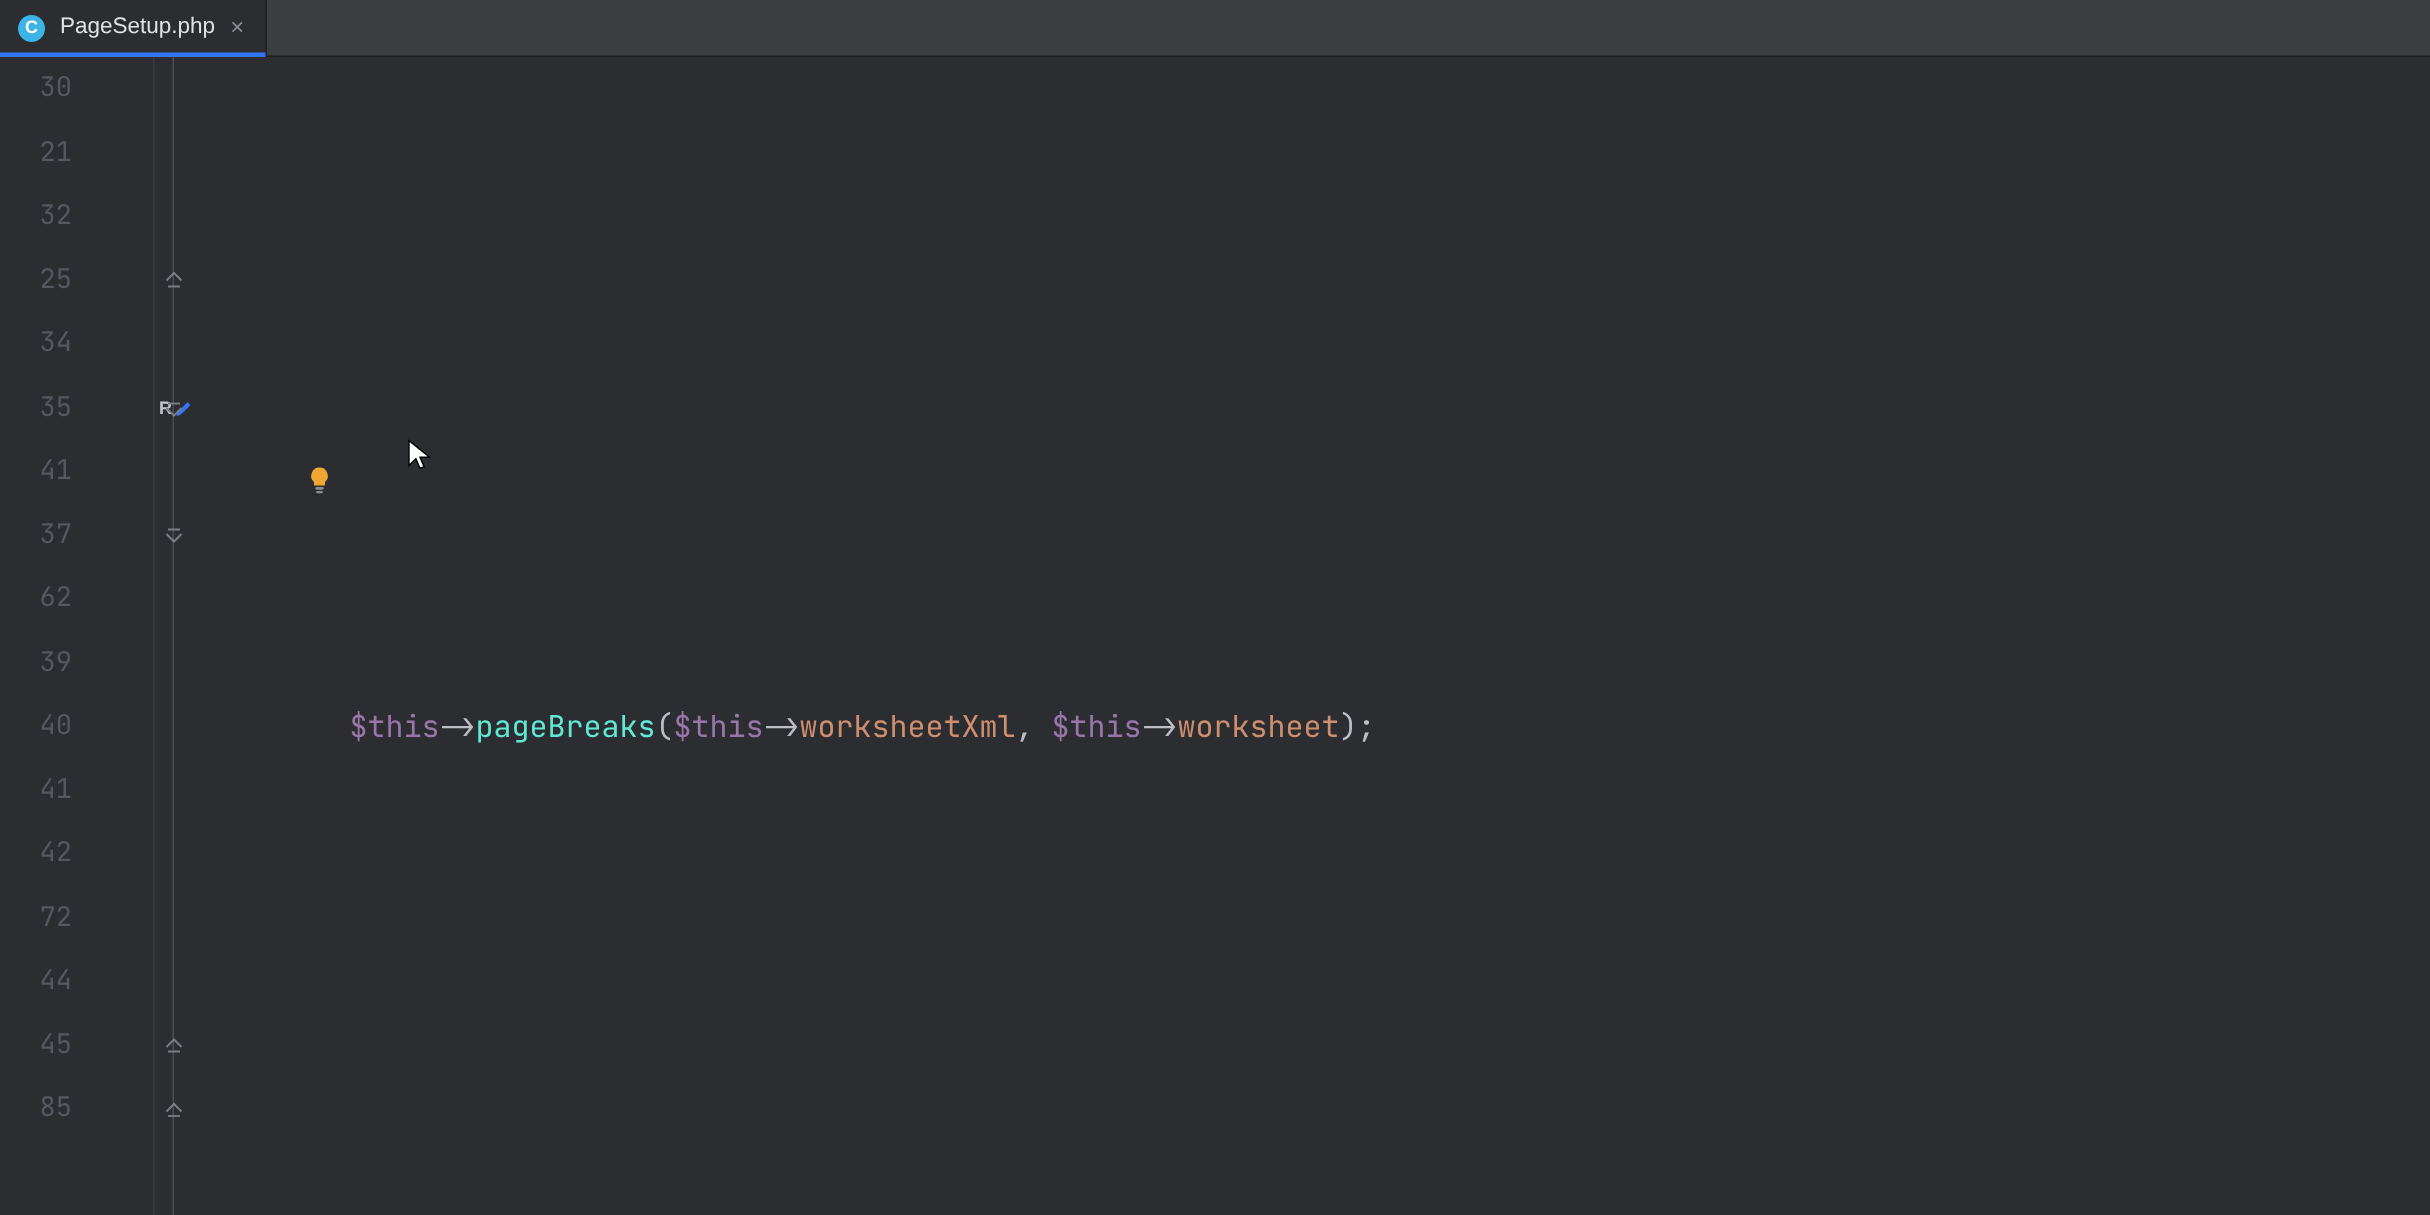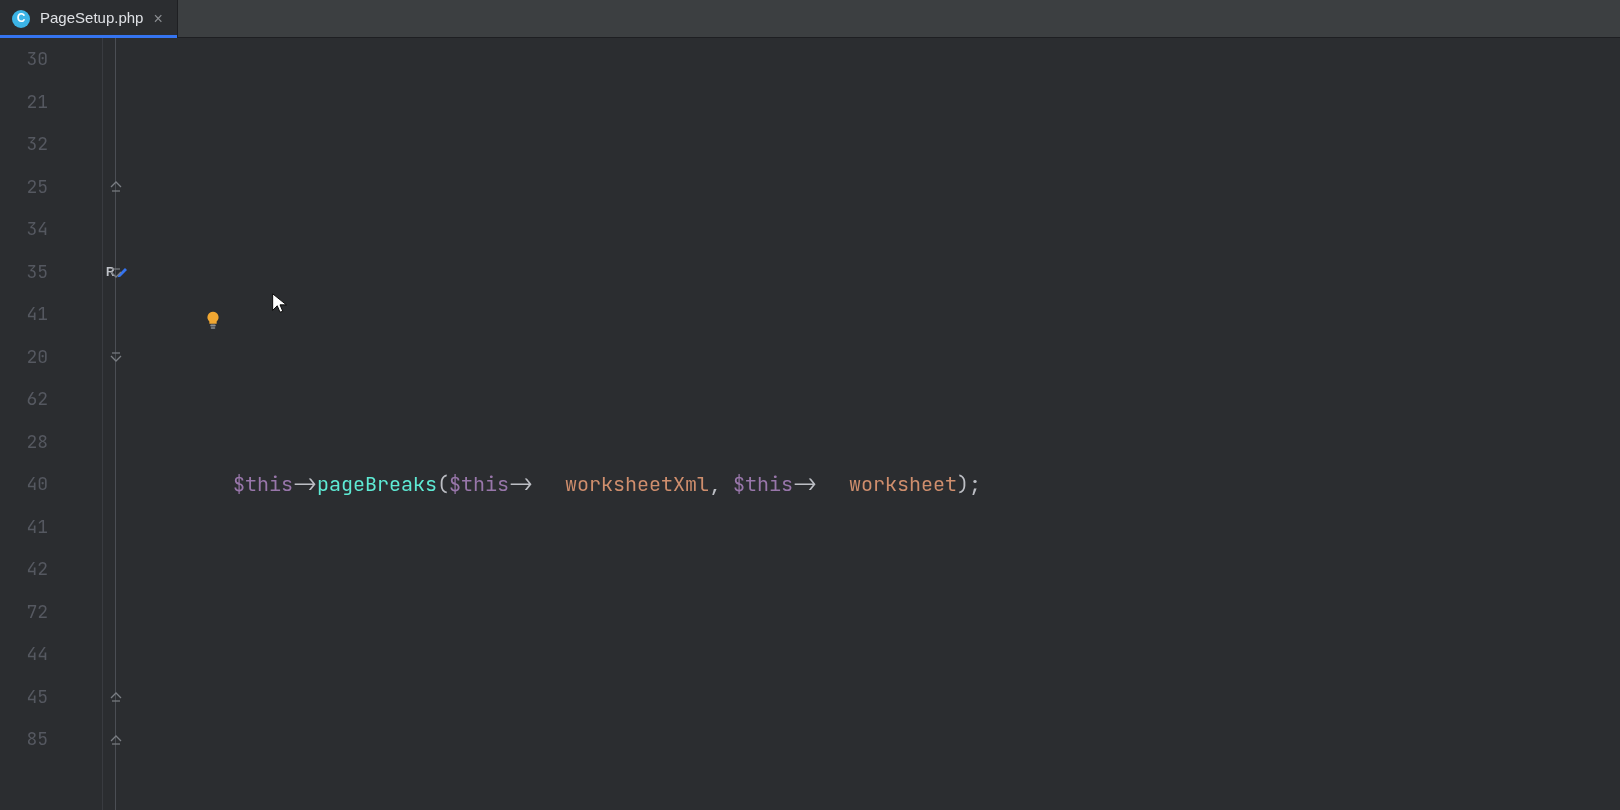--- a/index.html
+++ b/index.html
@@ -157,21 +157,21 @@
   .cursor-arrow {
     position: absolute;
     width: 22px; height: 22px;
     z-index: 10;
     pointer-events: none;
   }
 
   
   .tk-kw     { color: #cf8e6d; }  
   .tk-var    { color: #9876aa; }  
-  .tk-prop   { color: #cf8e6d; margin-left: 32px; }  
+  .tk-prop   { color: #cf8e6d; }  
   .tk-fn     { color: #5eead4; }  
   .tk-punc   { color: #bcbec4; }
   .tk-op     { color: #bcbec4; }
 
 </style>
 </head>
 <body>
 
 <div class="tabbar">
   <div class="tab active">
@@ -213,29 +213,29 @@
               <path d="M4 20l4-1 10-10-3-3L5 16l-1 4z" fill="#3574f0"></path>
             </svg>
         </span>
       </span>
     </div>
     <div class="row">
         <span class="linenum">41</span>
         <span class="icons"></span>
       </div>
     <div class="row">
-        <span class="linenum">20</span>
+        <span class="linenum">37</span>
         <span class="icons"></span>
       </div>
     <div class="row">
         <span class="linenum">62</span>
         <span class="icons"></span>
       </div>
     <div class="row">
-        <span class="linenum">28</span>
+        <span class="linenum">39</span>
         <span class="icons"></span>
       </div>
     <div class="row">
         <span class="linenum">40</span>
         <span class="icons"></span>
       </div>
     <div class="row">
         <span class="linenum">41</span>
         <span class="icons"></span>
       </div>

